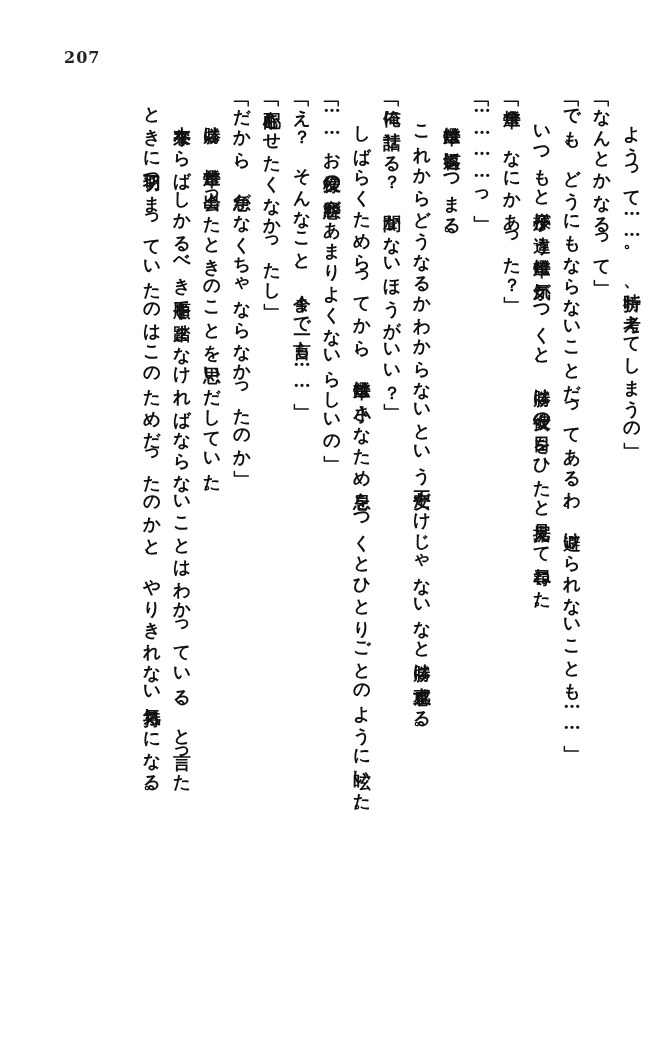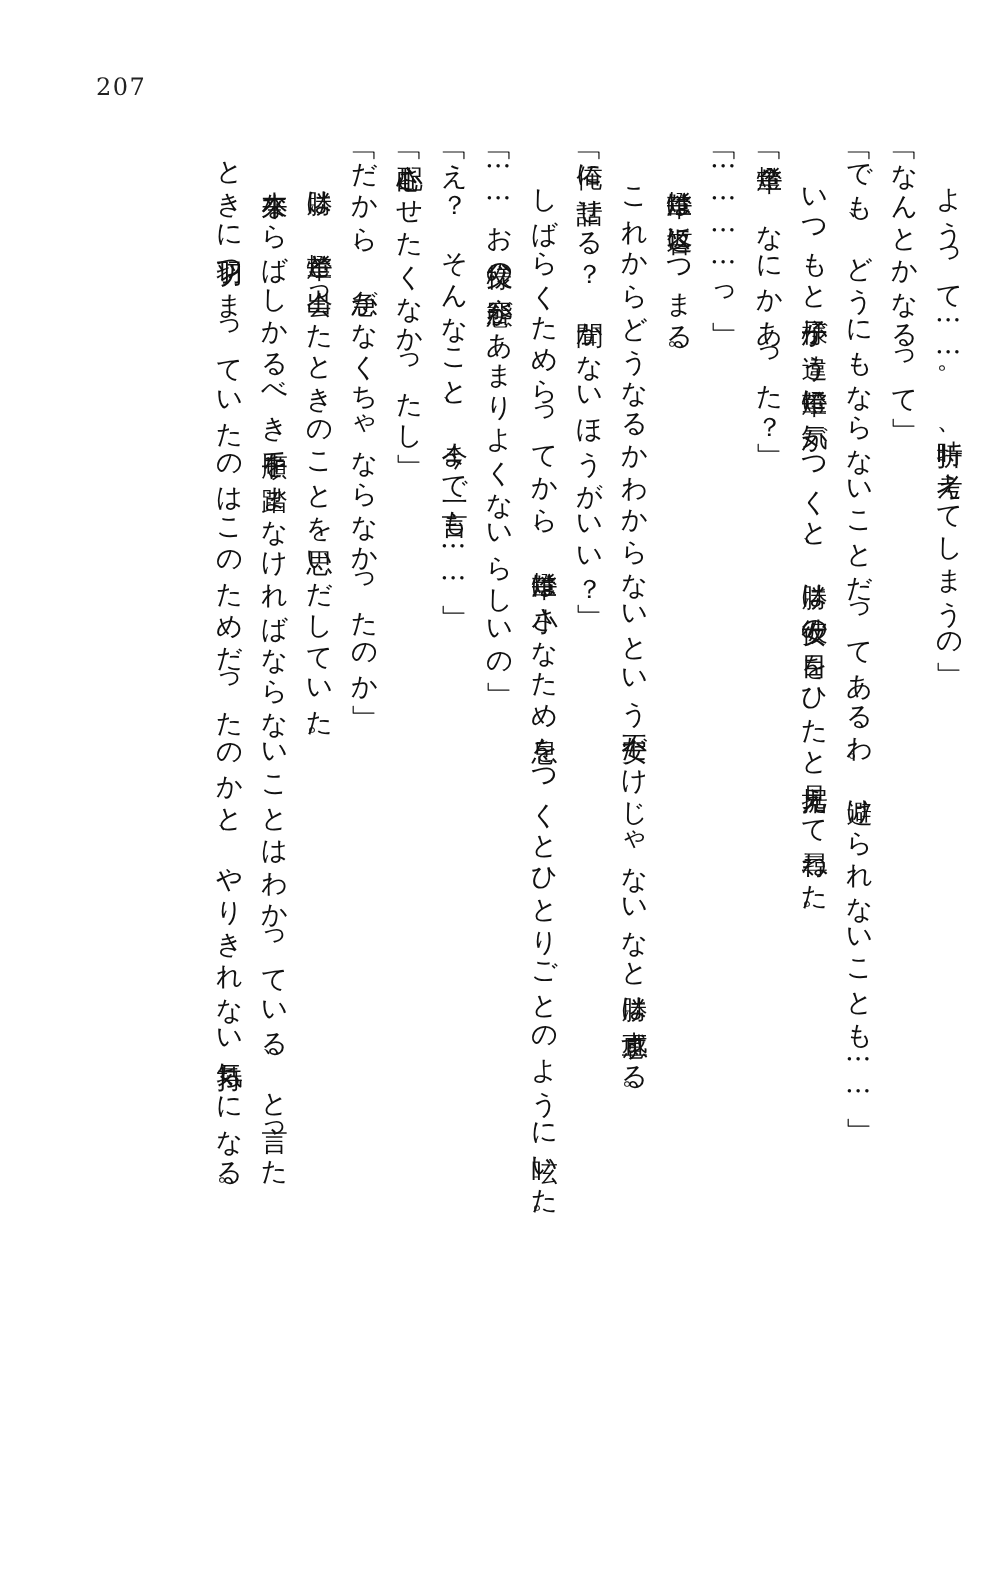--- a/index.html
+++ b/index.html
@@ -12,20 +12,21 @@
     height: 1050px;
     overflow: hidden;
     font-family: "DejaVu Serif", "Liberation Serif", serif;
     color: #1a1a1a;
   }
   #page {
     position: relative;
     width: 668px;
     height: 1050px;
     background: #ffffff;
+    font-weight: bold;
   }
   #page-number {
     position: absolute;
     top: 48px;
     left: 64px;
     font-size: 16px;
     letter-spacing: 1px;
     color: #222222;
     font-family: "DejaVu Serif", "Liberation Serif", serif;
   }

